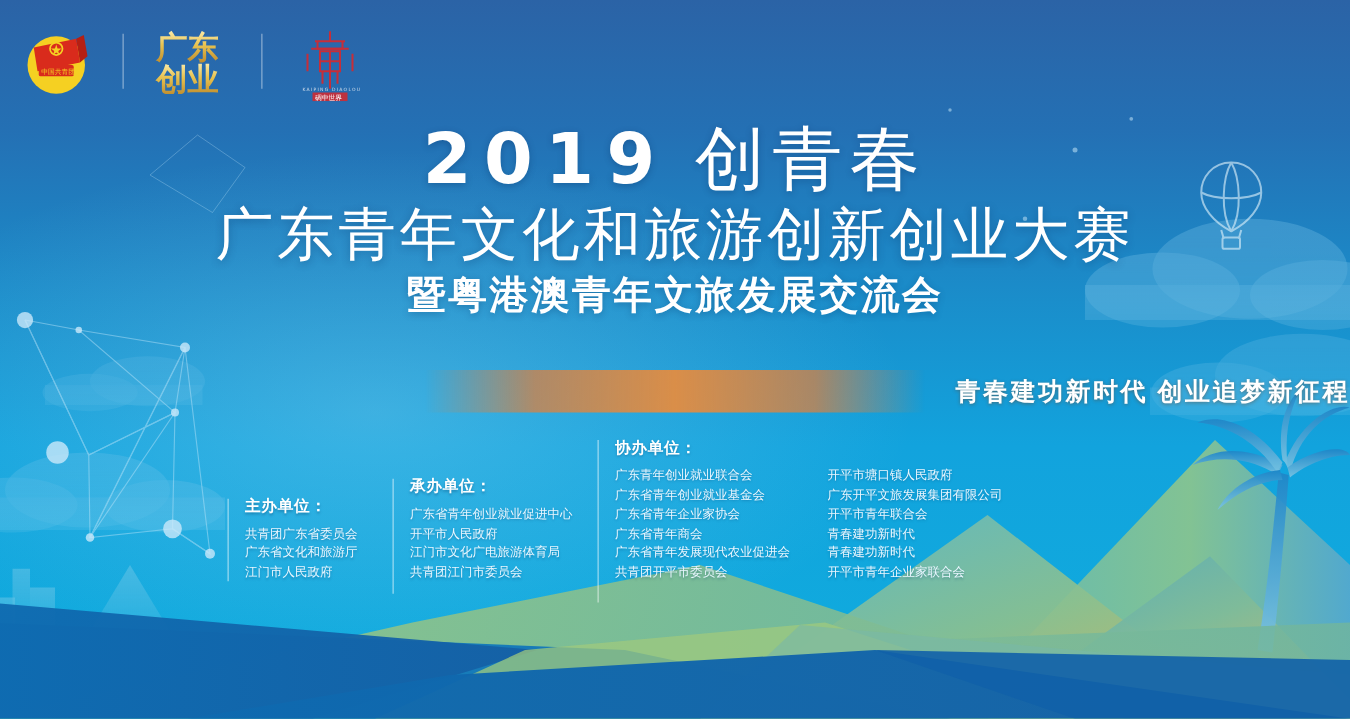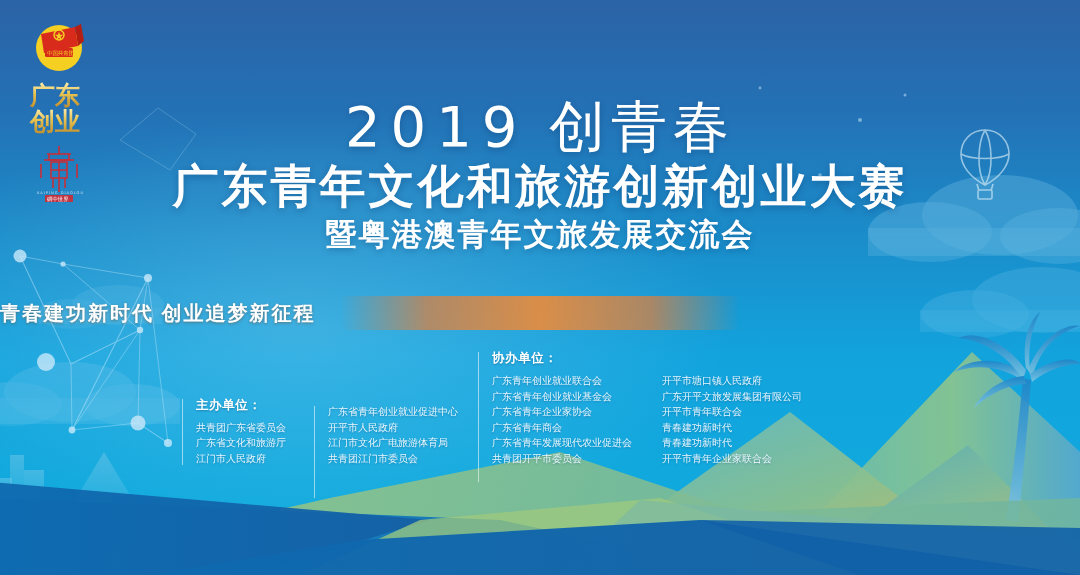--- a/index.html
+++ b/index.html
@@ -7,43 +7,43 @@
     position:relative;width:1080px;height:575px;overflow:hidden;
     font-family:"Liberation Sans","DejaVu Sans",sans-serif;
     background:linear-gradient(180deg,#2b63a6 0%,#2470b4 18%,#1a8ecb 42%,#12a3dd 62%,#0fadde 100%);
   }
   .layer{position:absolute;left:0;top:0;width:1080px;height:575px;}
   #bg-svg{z-index:1;}
   #deco-svg{z-index:2;}
   #terrain-svg{z-index:3;}
 
   
-  #logo-bar{position:absolute;left:26px;top:14px;display:flex;align-items:center;height:70px;z-index:7;flex-direction:column;}
+  #logo-bar{position:absolute;left:14px;top:14px;display:flex;align-items:center;height:70px;z-index:7;}
   .logo-slot{display:flex;align-items:center;justify-content:center;height:70px;}
   .logo-div{width:1px;height:44px;background:rgba(255,255,255,.45);margin:0 22px;}
 
   
   #title-block{position:absolute;left:0;top:96px;width:1080px;text-align:center;z-index:7;}
   #title-main{
     font-size:56px;line-height:62px;color:#ffffff;letter-spacing:6px;font-weight:300;
     text-shadow:0 2px 6px rgba(0,40,90,.30);
   }
-  #title-main .yr{font-family:"DejaVu Sans",sans-serif;letter-spacing:10px;font-weight:400;}
+  #title-main .yr{font-family:"DejaVu Sans",sans-serif;letter-spacing:10px;font-weight:700;}
   #title-sub{
-    margin-top:2px;font-size:46px;line-height:52px;color:#ffffff;font-weight:700;letter-spacing:3px;
+    margin-top:2px;font-size:46px;line-height:52px;color:#ffffff;font-weight:400;letter-spacing:3px;
     text-shadow:0 2px 7px rgba(0,40,90,.32);
     text-align:center;
   }
   #title-sub2{
     margin-top:4px;font-size:31px;line-height:38px;color:#ffffff;font-weight:700;letter-spacing:2px;
     text-shadow:0 2px 6px rgba(0,40,90,.30);
   }
   #slogan-wrap{
     position:absolute;left:0;top:296px;width:1080px;height:34px;z-index:7;
-    display:flex;align-items:center;justify-content:flex-start;
+    display:flex;align-items:center;justify-content:flex-end;
   }
   #slogan-bar{
     position:absolute;left:340px;top:0;width:400px;height:34px;
     background:linear-gradient(90deg,rgba(226,120,54,0) 0%,rgba(228,126,55,.70) 22%,rgba(233,140,60,.92) 50%,rgba(228,126,55,.70) 78%,rgba(226,120,54,0) 100%);
     filter:blur(.4px);
   }
   #slogan-text{
     position:relative;font-size:20px;letter-spacing:2px;color:#ffffff;font-weight:600;
     text-shadow:0 1px 3px rgba(120,50,10,.45);
   }
@@ -298,20 +298,21 @@
     <div class="org-col" style="width:118px">
       <div class="rule" style="height:66px"></div>
       <div class="org-title">主办单位：</div>
       <div class="org-item">共青团广东省委员会</div>
       <div class="org-item">广东省文化和旅游厅</div>
       <div class="org-item">江门市人民政府</div>
     </div>
 
     <div class="org-col" style="width:150px">
       <div class="rule" style="height:92px"></div>
+      <div class="org-title">承办单位：</div>
       <div class="org-item">广东省青年创业就业促进中心</div>
       <div class="org-item">开平市人民政府</div>
       <div class="org-item">江门市文化广电旅游体育局</div>
       <div class="org-item">共青团江门市委员会</div>
     </div>
 
     <div class="org-col" style="width:170px">
       <div class="rule" style="height:130px"></div>
       <div class="org-title">协办单位：</div>
       <div class="org-item">广东青年创业就业联合会</div>

